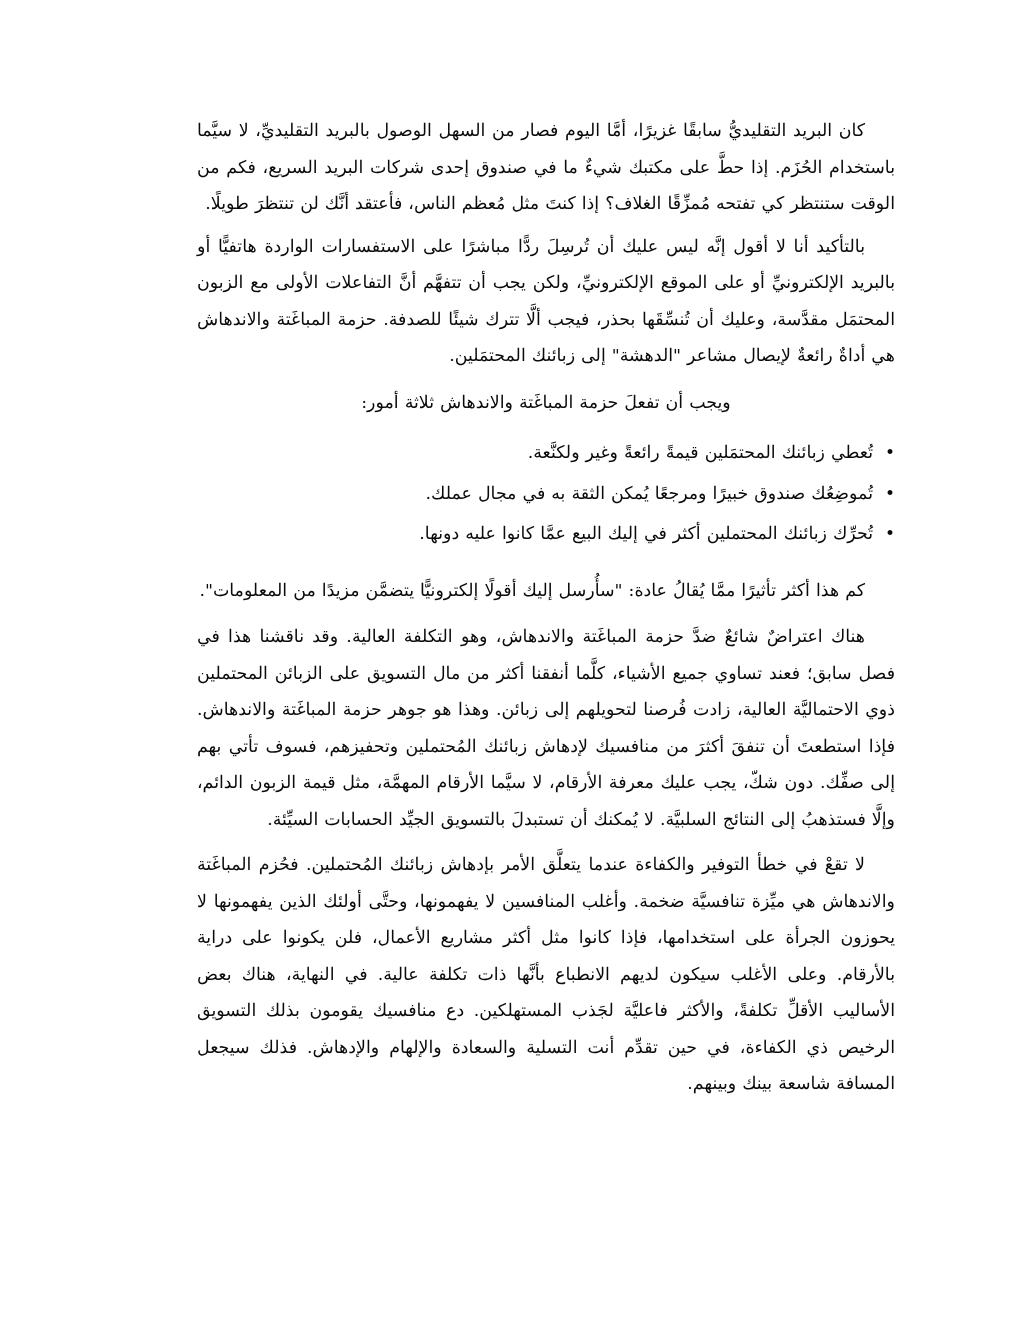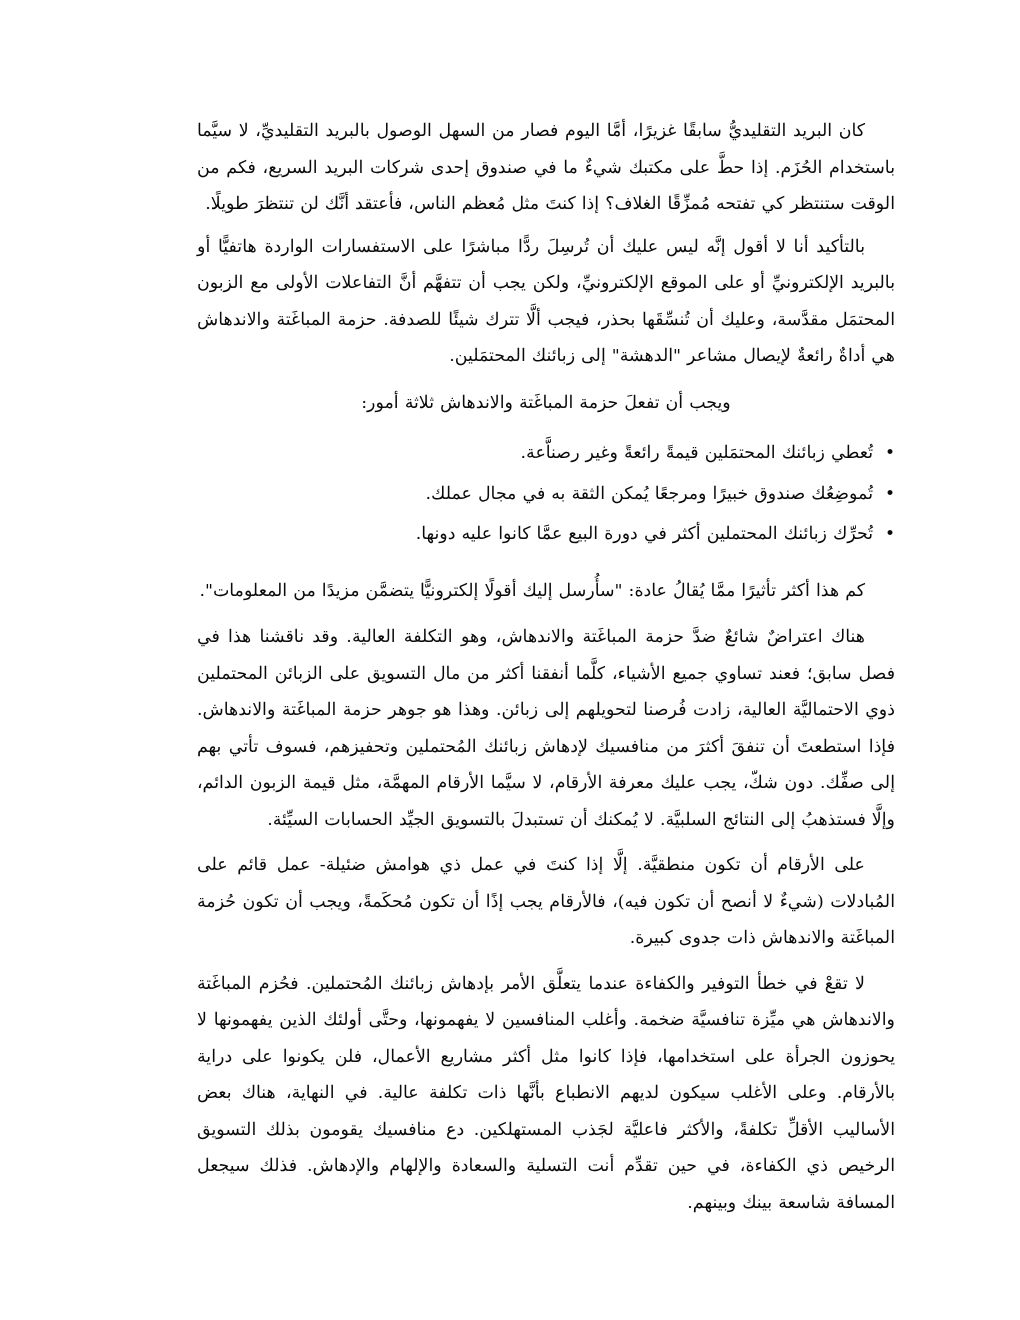--- a/index.html
+++ b/index.html
@@ -103,39 +103,38 @@
     <p class="para tight">كان البريد التقليديُّ سابقًا غزيرًا، أمَّا اليوم فصار من السهل الوصول بالبريد التقليديِّ، لا سيَّما باستخدام الحُزَم. إذا حطَّ على مكتبك شيءٌ ما في صندوق إحدى شركات البريد السريع، فكم من الوقت ستنتظر كي تفتحه مُمزِّقًا الغلاف؟ إذا كنتَ مثل مُعظم الناس، فأعتقد أنَّك لن تنتظرَ طويلًا.</p>
 
     <p class="para">بالتأكيد أنا لا أقول إنَّه ليس عليك أن تُرسِلَ ردًّا مباشرًا على الاستفسارات الواردة هاتفيًّا أو بالبريد الإلكترونيِّ أو على الموقع الإلكترونيِّ، ولكن يجب أن تتفهَّم أنَّ التفاعلات الأولى مع الزبون المحتمَل مقدَّسة، وعليك أن تُنسِّقَها بحذر، فيجب ألَّا تترك شيئًا للصدفة. حزمة المباغَتة والاندهاش هي أداةٌ رائعةٌ لإيصال مشاعر "الدهشة" إلى زبائنك المحتمَلين.</p>
 
     <p class="lead-line">ويجب أن تفعلَ حزمة المباغَتة والاندهاش ثلاثة أمور:</p>
 
     <ul class="bullet-list">
       <li>
         <span class="bullet-row">
           <span class="bullet-dot">•</span>
-          <span class="bullet-text">تُعطي زبائنك المحتمَلين قيمةً رائعةً وغير رصناَّعة.</span>
+          <span class="bullet-text">تُعطي زبائنك المحتمَلين قيمةً رائعةً وغير ولكنَّعة.</span>
         </span>
       </li>
       <li>
         <span class="bullet-row">
           <span class="bullet-dot">•</span>
           <span class="bullet-text">تُموضِعُك صندوق خبيرًا ومرجعًا يُمكن الثقة به في مجال عملك.</span>
         </span>
       </li>
       <li>
         <span class="bullet-row">
           <span class="bullet-dot">•</span>
-          <span class="bullet-text">تُحرِّك زبائنك المحتملين أكثر في دورة البيع عمَّا كانوا عليه دونها.</span>
+          <span class="bullet-text">تُحرِّك زبائنك المحتملين أكثر في إليك البيع عمَّا كانوا عليه دونها.</span>
         </span>
       </li>
     </ul>
 
     <p class="quote-line">كم هذا أكثر تأثيرًا ممَّا يُقالُ عادة: "سأُرسل إليك أقولًا إلكترونيًّا يتضمَّن مزيدًا من المعلومات".</p>
 
     <p class="para">هناك اعتراضٌ شائعٌ ضدَّ حزمة المباغَتة والاندهاش، وهو التكلفة العالية. وقد ناقشنا هذا في فصل سابق؛ فعند تساوي جميع الأشياء، كلَّما أنفقنا أكثر من مال التسويق على الزبائن المحتملين ذوي الاحتماليَّة العالية، زادت فُرصنا لتحويلهم إلى زبائن. وهذا هو جوهر حزمة المباغَتة والاندهاش. فإذا استطعتَ أن تنفقَ أكثرَ من منافسيك لإدهاش زبائنك المُحتملين وتحفيزهم، فسوف تأتي بهم إلى صفِّك. دون شكّ، يجب عليك معرفة الأرقام، لا سيَّما الأرقام المهمَّة، مثل قيمة الزبون الدائم، وإلَّا فستذهبُ إلى النتائج السلبيَّة. لا يُمكنك أن تستبدلَ بالتسويق الجيِّد الحسابات السيِّئة.</p>
 
-    <p class="para">على الأرقام أن تكون منطقيَّة. إلَّا إذا كنتَ في عمل ذي هوامش ضئيلة- عمل قائم على المُبادلات (شيءٌ لا أنصح أن تكون فيه)، فالأرقام يجب إذًا أن تكون مُحكَمةً، ويجب أن تكون حُزمة المباغَتة والاندهاش ذات جدوى كبيرة.</p>
 
     <p class="para">لا تقعْ في خطأ التوفير والكفاءة عندما يتعلَّق الأمر بإدهاش زبائنك المُحتملين. فحُزم المباغَتة والاندهاش هي ميِّزة تنافسيَّة ضخمة. وأغلب المنافسين لا يفهمونها، وحتَّى أولئك الذين يفهمونها لا يحوزون الجرأة على استخدامها، فإذا كانوا مثل أكثر مشاريع الأعمال، فلن يكونوا على دراية بالأرقام. وعلى الأغلب سيكون لديهم الانطباع بأنَّها ذات تكلفة عالية. في النهاية، هناك بعض الأساليب الأقلِّ تكلفةً، والأكثر فاعليَّة لجَذب المستهلكين. دع منافسيك يقومون بذلك التسويق الرخيص ذي الكفاءة، في حين تقدِّم أنت التسلية والسعادة والإلهام والإدهاش. فذلك سيجعل المسافة شاسعة بينك وبينهم.</p>
 
   </div>
 </div>
 
 </body></html>

